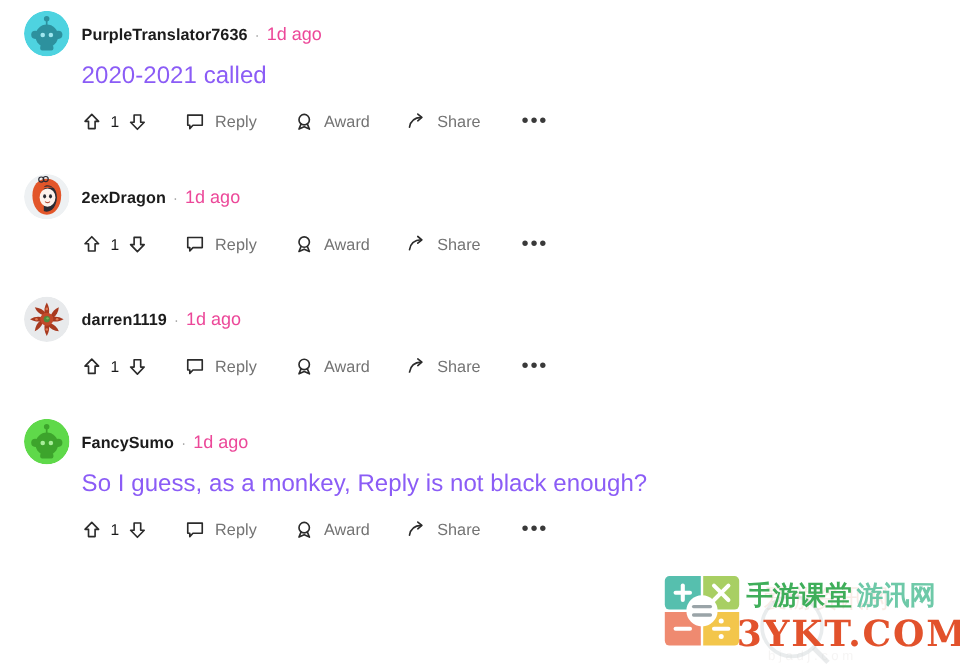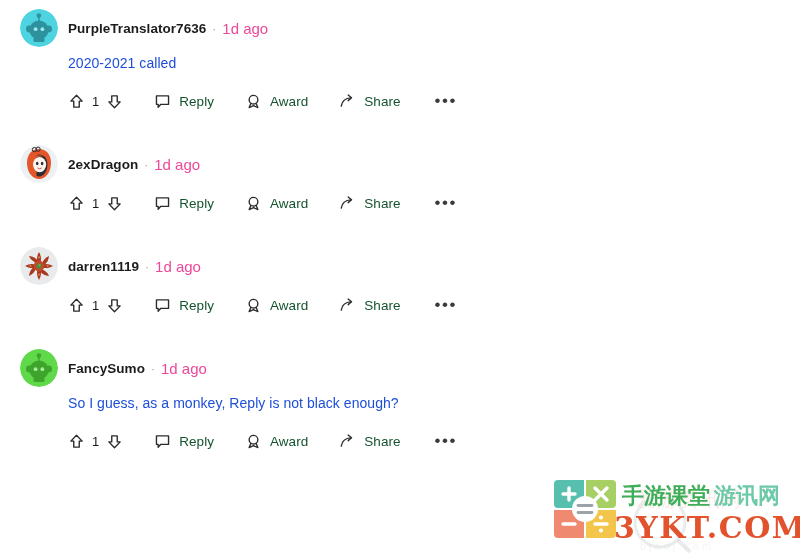--- a/index.html
+++ b/index.html
@@ -68,23 +68,23 @@
     font-size: 15px;
     color: #ec4899;
     line-height: 22px;
   }
 
   .comment-body {
     margin-top: 13px;
   }
 
   .comment-body p {
-    font-size: 14px;
+    font-size: 20px;
     line-height: 21px;
-    color: #1d4ed8;
+    color: #8b5cf6;
     margin-bottom: 20px;
     letter-spacing: 0.05px;
   }
 
   .comment-body p:last-child { margin-bottom: 0; }
 
   
   .actions {
     display: flex;
     align-items: center;
@@ -117,21 +117,21 @@
 
   .action-item {
     display: inline-flex;
     align-items: center;
     cursor: pointer;
     margin-left: 31px;
   }
 
   .action-item .lbl {
     font-size: 13.5px;
-    color: #14532d;
+    color: #737373;
     margin-left: 8px;
     letter-spacing: 0.05px;
   }
 
   .overflow-btn {
     margin-left: 34px;
     cursor: pointer;
     display: inline-flex;
     align-items: center;
     height: 20px;

